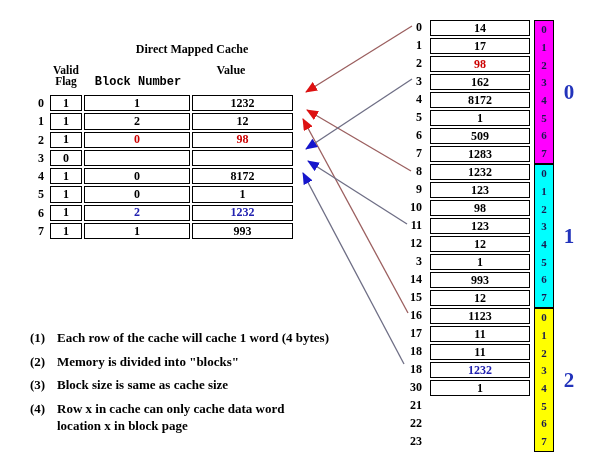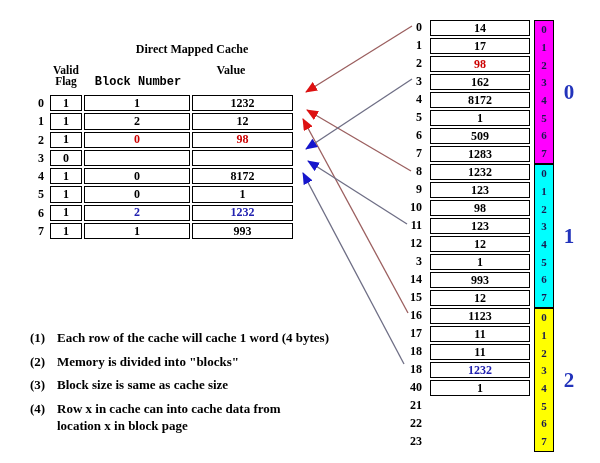--- a/index.html
+++ b/index.html
@@ -103,21 +103,21 @@
       <div class="m-label">10</div>
       <div class="m-label">11</div>
       <div class="m-label">12</div>
       <div class="m-label">3</div>
       <div class="m-label">14</div>
       <div class="m-label">15</div>
       <div class="m-label">16</div>
       <div class="m-label">17</div>
       <div class="m-label">18</div>
       <div class="m-label">18</div>
-      <div class="m-label">40</div>
+      <div class="m-label">30</div>
       <div class="m-label">21</div>
       <div class="m-label">22</div>
       <div class="m-label">23</div>
     </div>
   <div id="mem-values">
       <div class="m-cell" style="color: rgb(0, 0, 0);">14</div>
       <div class="m-cell" style="color: rgb(0, 0, 0);">17</div>
       <div class="m-cell" style="color: rgb(204, 0, 0);">98</div>
       <div class="m-cell" style="color: rgb(0, 0, 0);">162</div>
       <div class="m-cell" style="color: rgb(0, 0, 0);">8172</div>
@@ -201,17 +201,17 @@
       <div class="note">
         <span class="note-num">(2)</span>
         <span class="note-text">Memory is divided into "blocks"</span>
       </div>
       <div class="note">
         <span class="note-num">(3)</span>
         <span class="note-text">Block size is same as cache size</span>
       </div>
       <div class="note">
         <span class="note-num">(4)</span>
-        <span class="note-text">Row x in cache can into cache data from
+        <span class="note-text">Row x in cache can only cache data word
 location x in block page</span>
       </div>
     </div>
 </div>
 
 </body></html>

